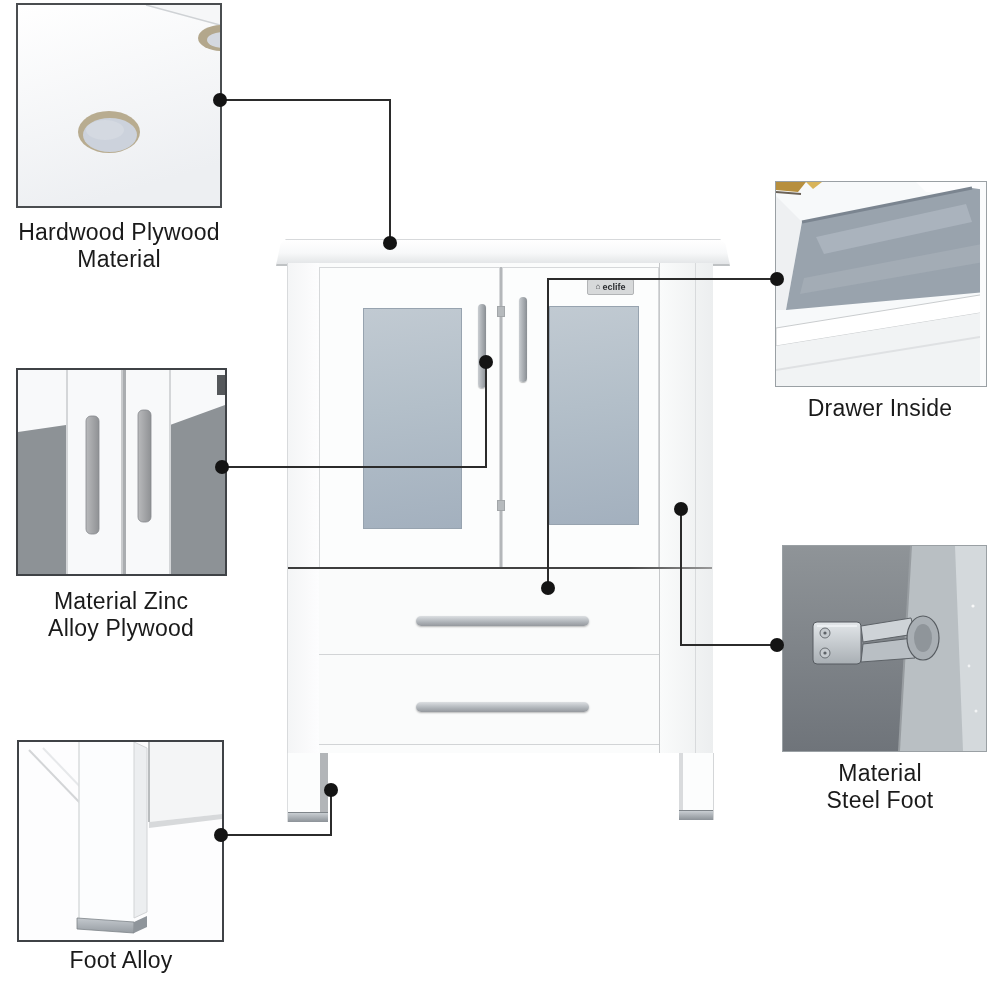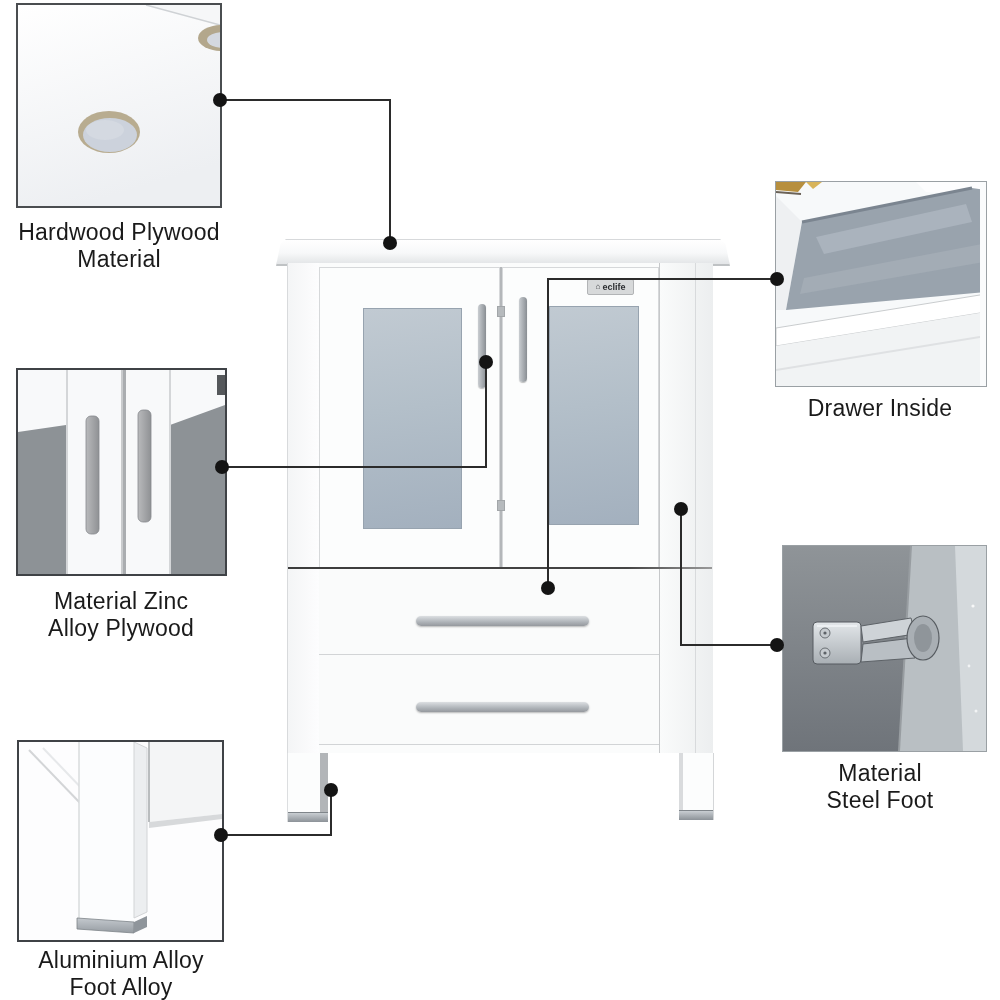--- a/index.html
+++ b/index.html
@@ -154,21 +154,20 @@
       <line x1="10" y1="8" x2="63" y2="63" stroke="#d3d5d7" stroke-width="2"></line>
       <line x1="24" y1="6" x2="70" y2="54" stroke="#e6e8ea" stroke-width="2"></line>
       <rect x="60" y="0" width="55" height="180" fill="#fcfdfe"></rect>
       <line x1="60" y1="0" x2="60" y2="180" stroke="#d9dbdd" stroke-width="1.5"></line>
       <polygon points="115,0 128,6 128,170 115,176" fill="#eceef0" stroke="#d2d4d6" stroke-width="1"></polygon>
       <polygon points="58,176 115,180 115,191 58,187" fill="url(#fp)" stroke="#7e8489" stroke-width="0.8"></polygon>
       <polygon points="115,180 128,174 128,185 115,191" fill="#8f959b"></polygon>
     </svg>
   </figure>
   <div class="feature-label" style="left:12px;top:947px;width:218px;">
-    <span>Aluminium Alloy</span>
     <span>Foot Alloy</span>
   </div>
 
   <figure class="inset inset-border-thin" style="left:775px;top:181px;width:210px;height:204px;">
     <svg width="210" height="204" viewBox="0 0 210 204">
       <rect width="210" height="204" fill="#f7f9fa"></rect>
       <g>
         <polygon points="0,0 30,0 22,10 0,8" fill="#b78f3e"></polygon>
         <polygon points="30,0 46,0 37,7" fill="#d8b45a"></polygon>
         <line x1="0" y1="10" x2="25" y2="12" stroke="#6b6257" stroke-width="2"></line>

